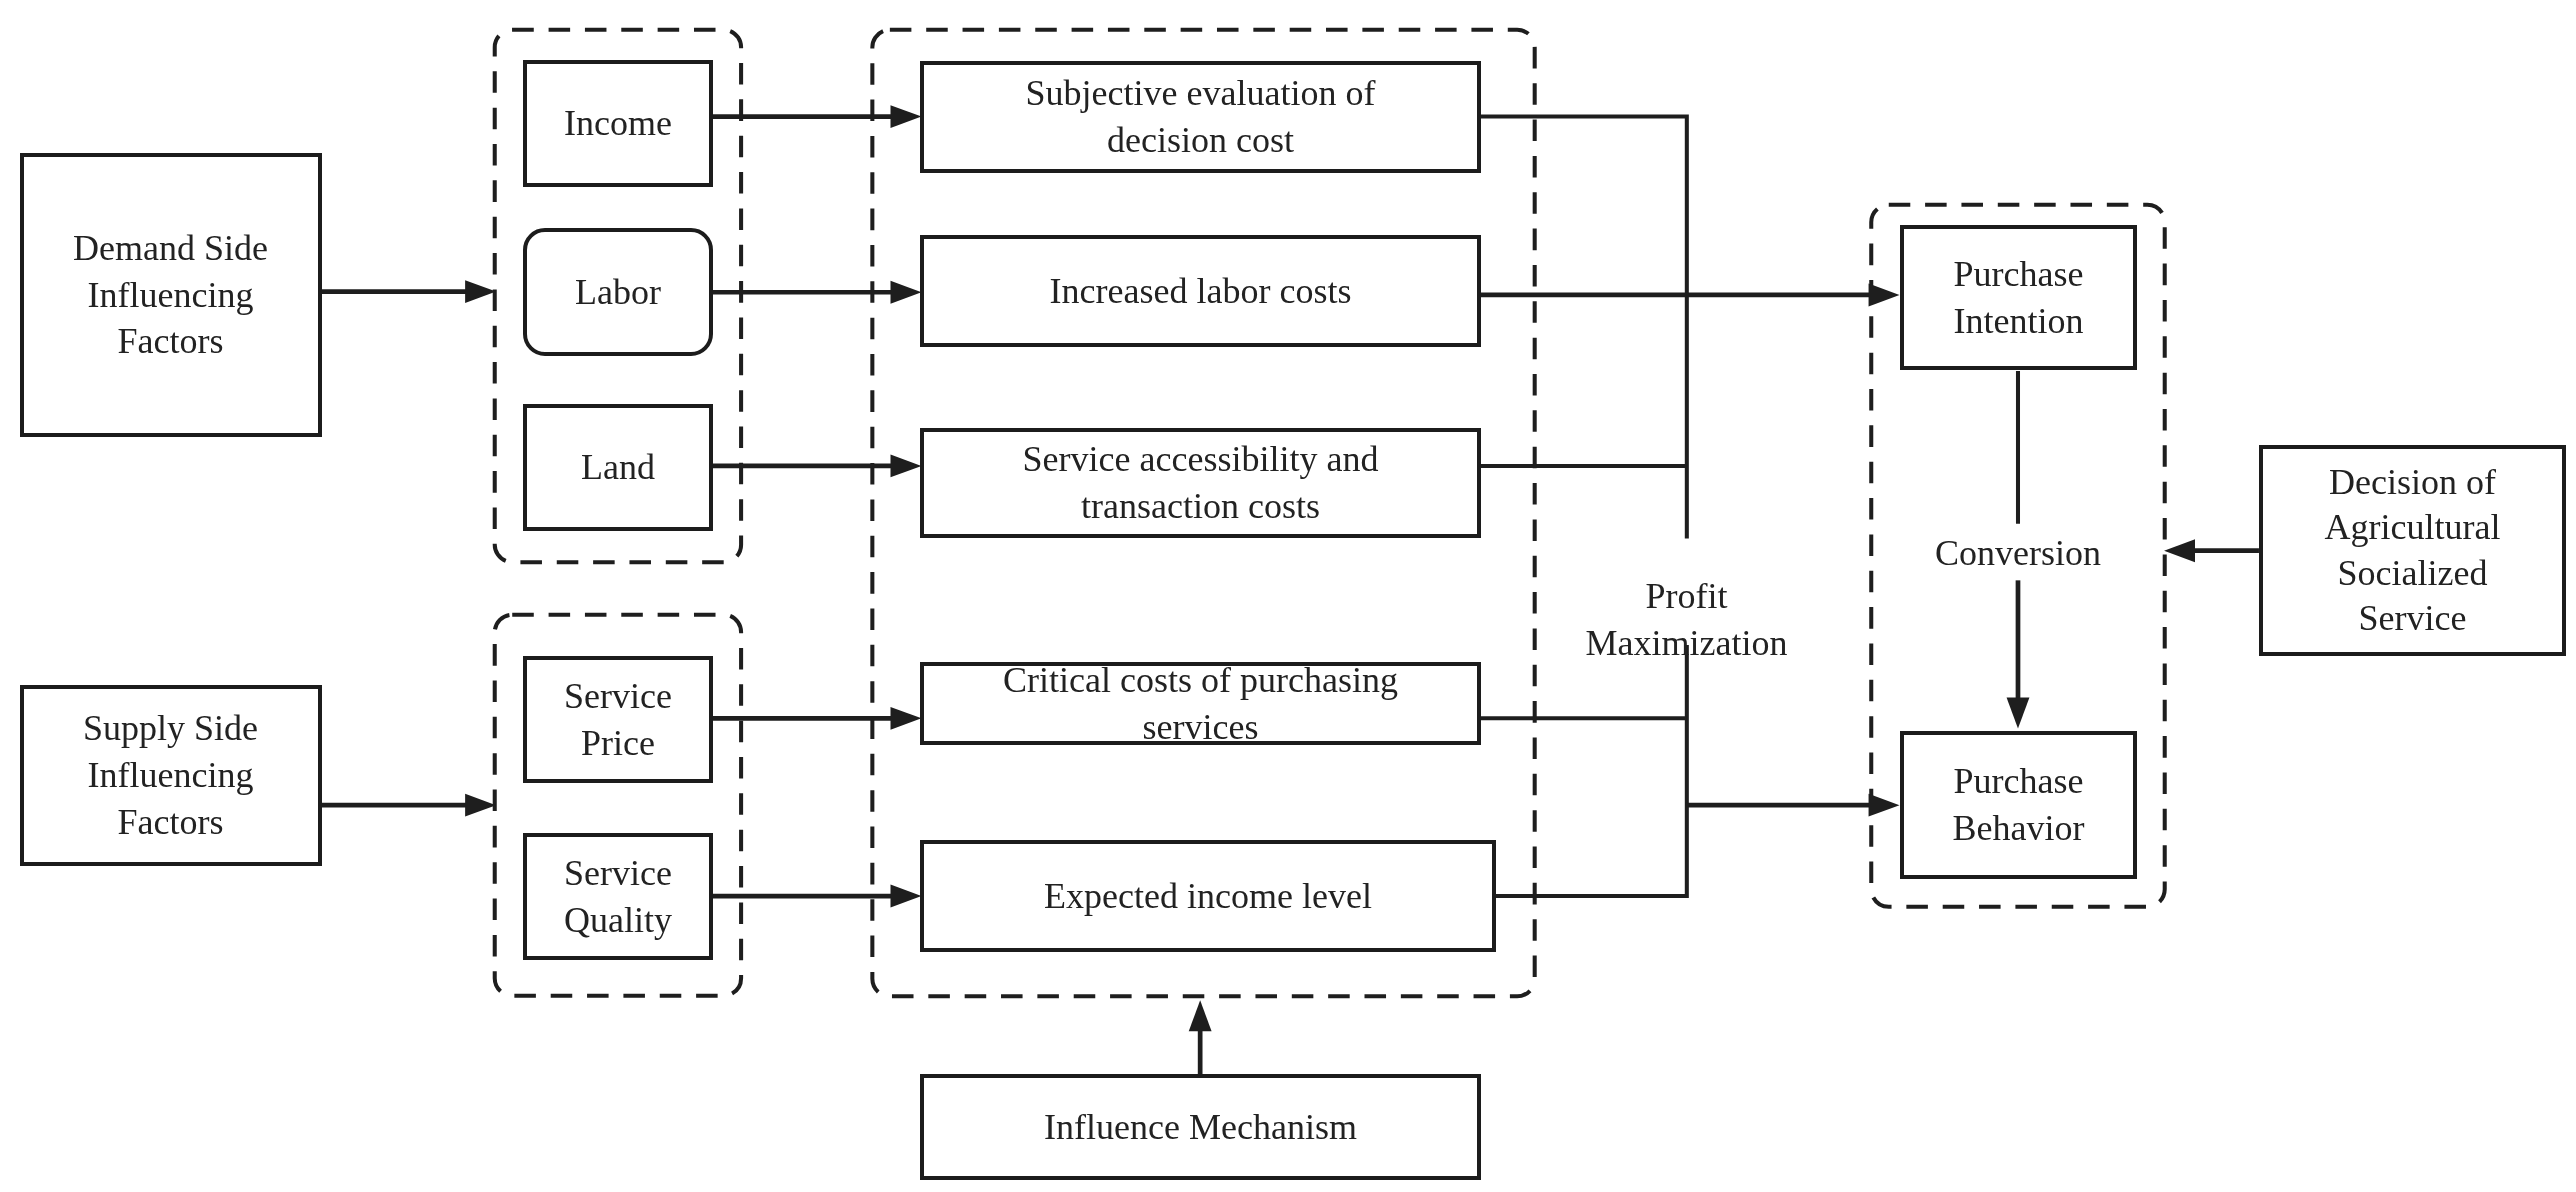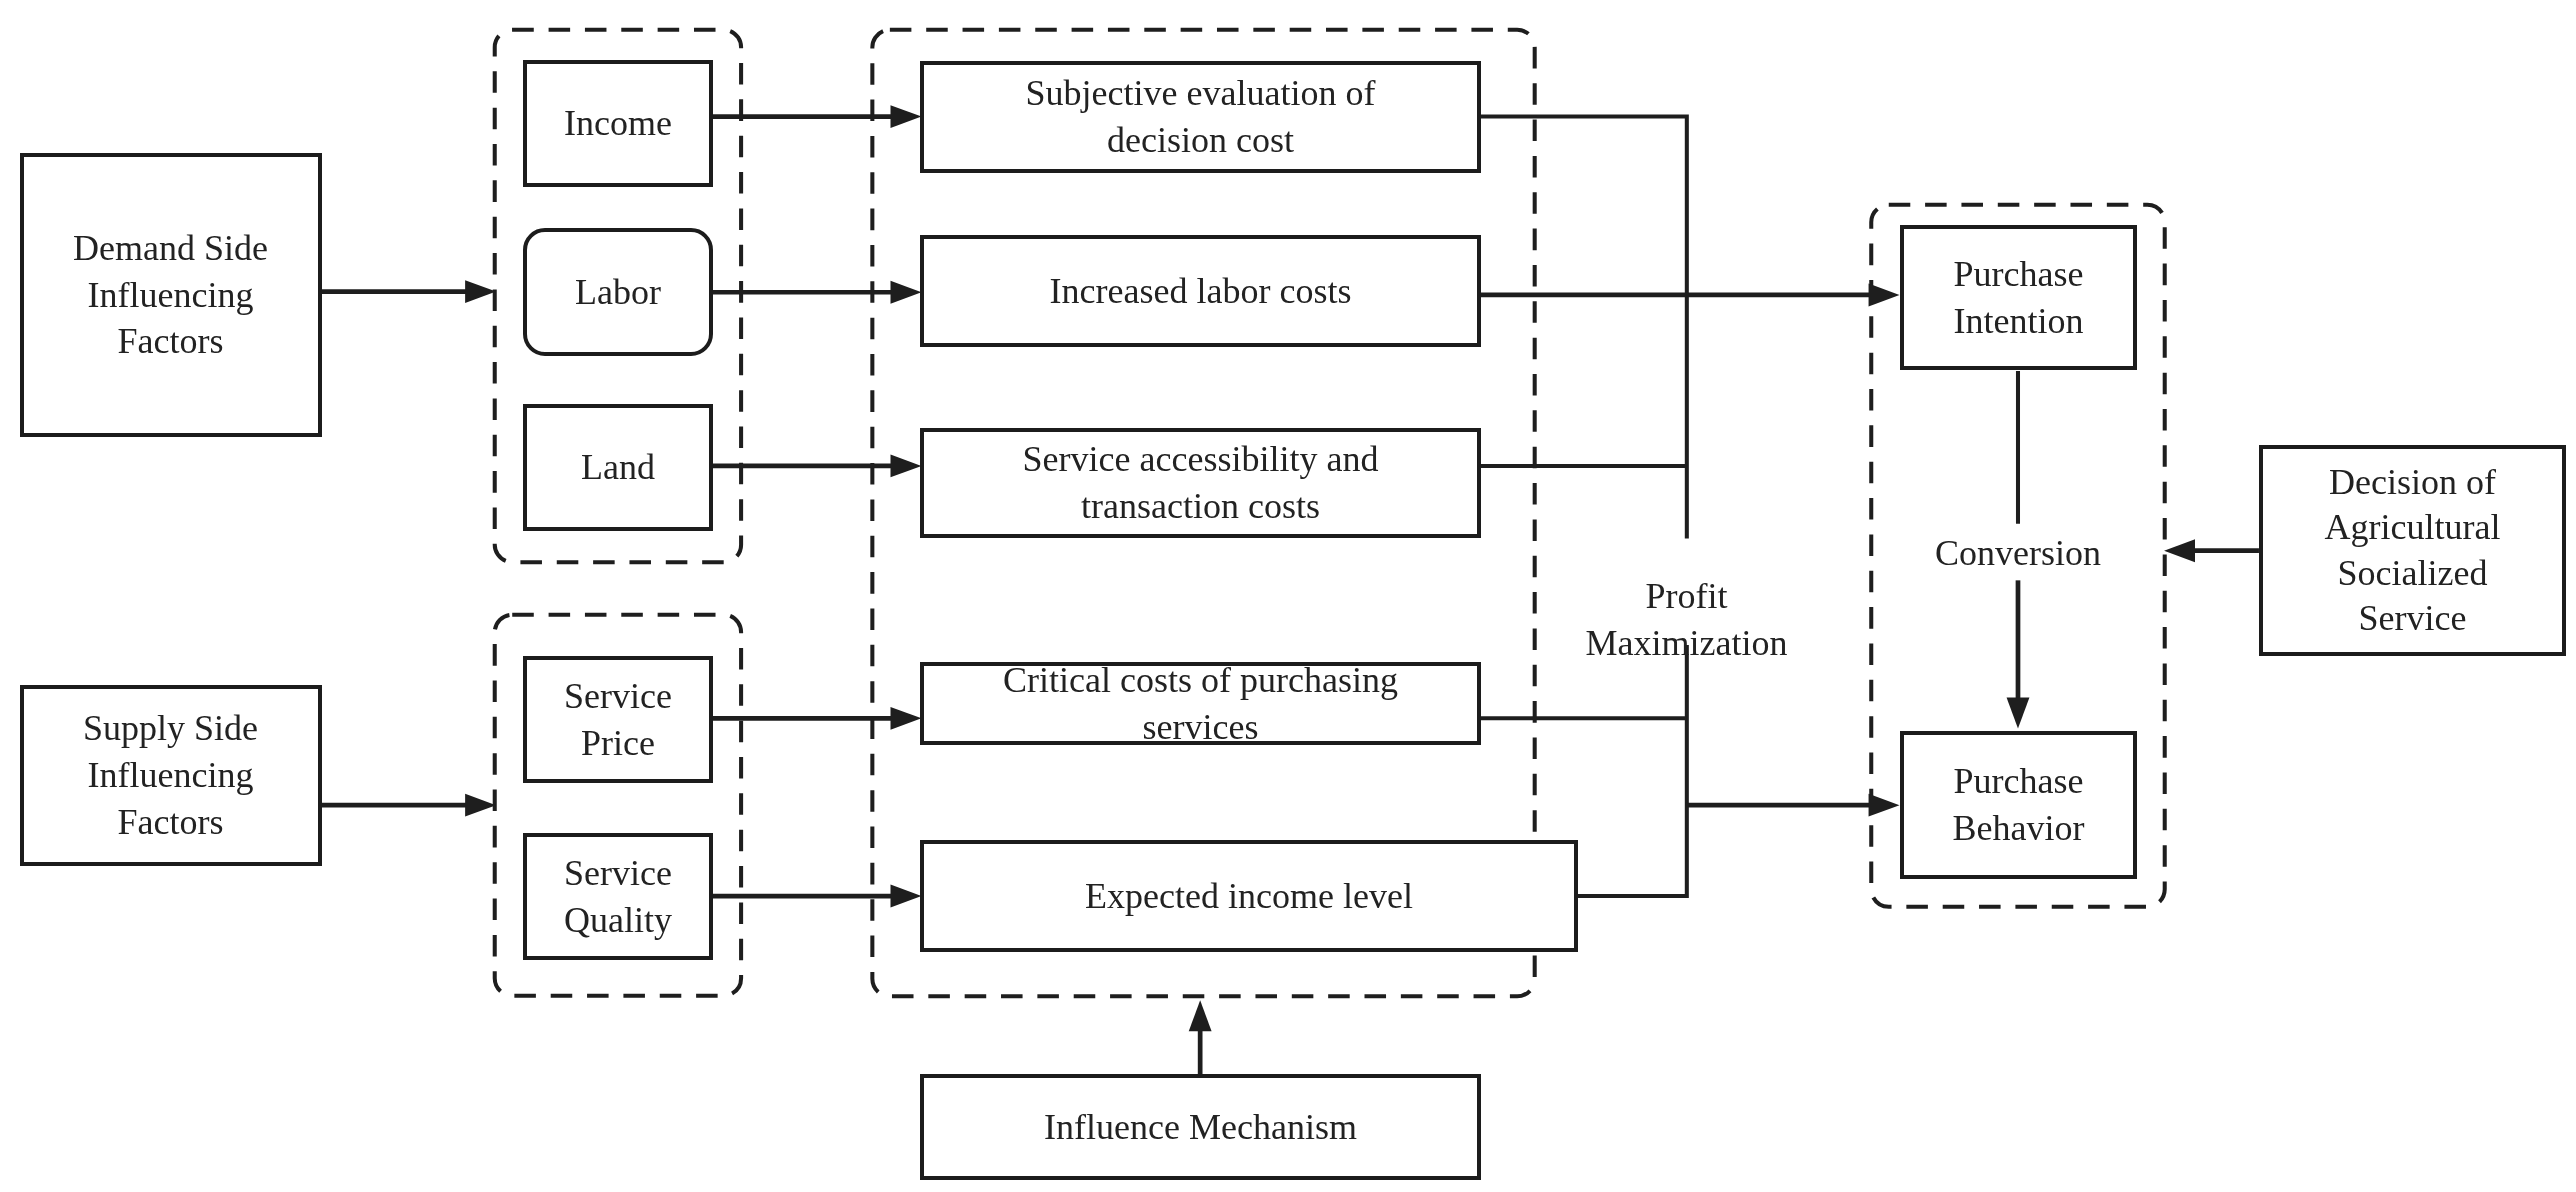--- a/index.html
+++ b/index.html
@@ -120,21 +120,21 @@
 
   <div class="node" style="left:523px;top:656px;width:190px;height:127px;">Service
 Price</div>
 
   <div class="node" style="left:523px;top:833px;width:190px;height:127px;">Service
 Quality</div>
 
   <div class="node" style="left:920px;top:662px;width:561px;height:83px;">Critical costs of purchasing
 services</div>
 
-  <div class="node" style="left:920px;top:840px;width:658px;height:112px;">Expected income level</div>
+  <div class="node" style="left:920px;top:840px;width:576px;height:112px;">Expected income level</div>
 
   <div class="node" style="left:920px;top:1074px;width:561px;height:106px;">Influence Mechanism</div>
 
   <div class="node" style="left:1900px;top:225px;width:237px;height:145px;">Purchase
 Intention</div>
 
   <div class="node" style="left:1900px;top:731px;width:237px;height:148px;">Purchase
 Behavior</div>
 
   <div class="node" style="left:2259px;top:445px;width:307px;height:211px;line-height:1.26;">Decision of

